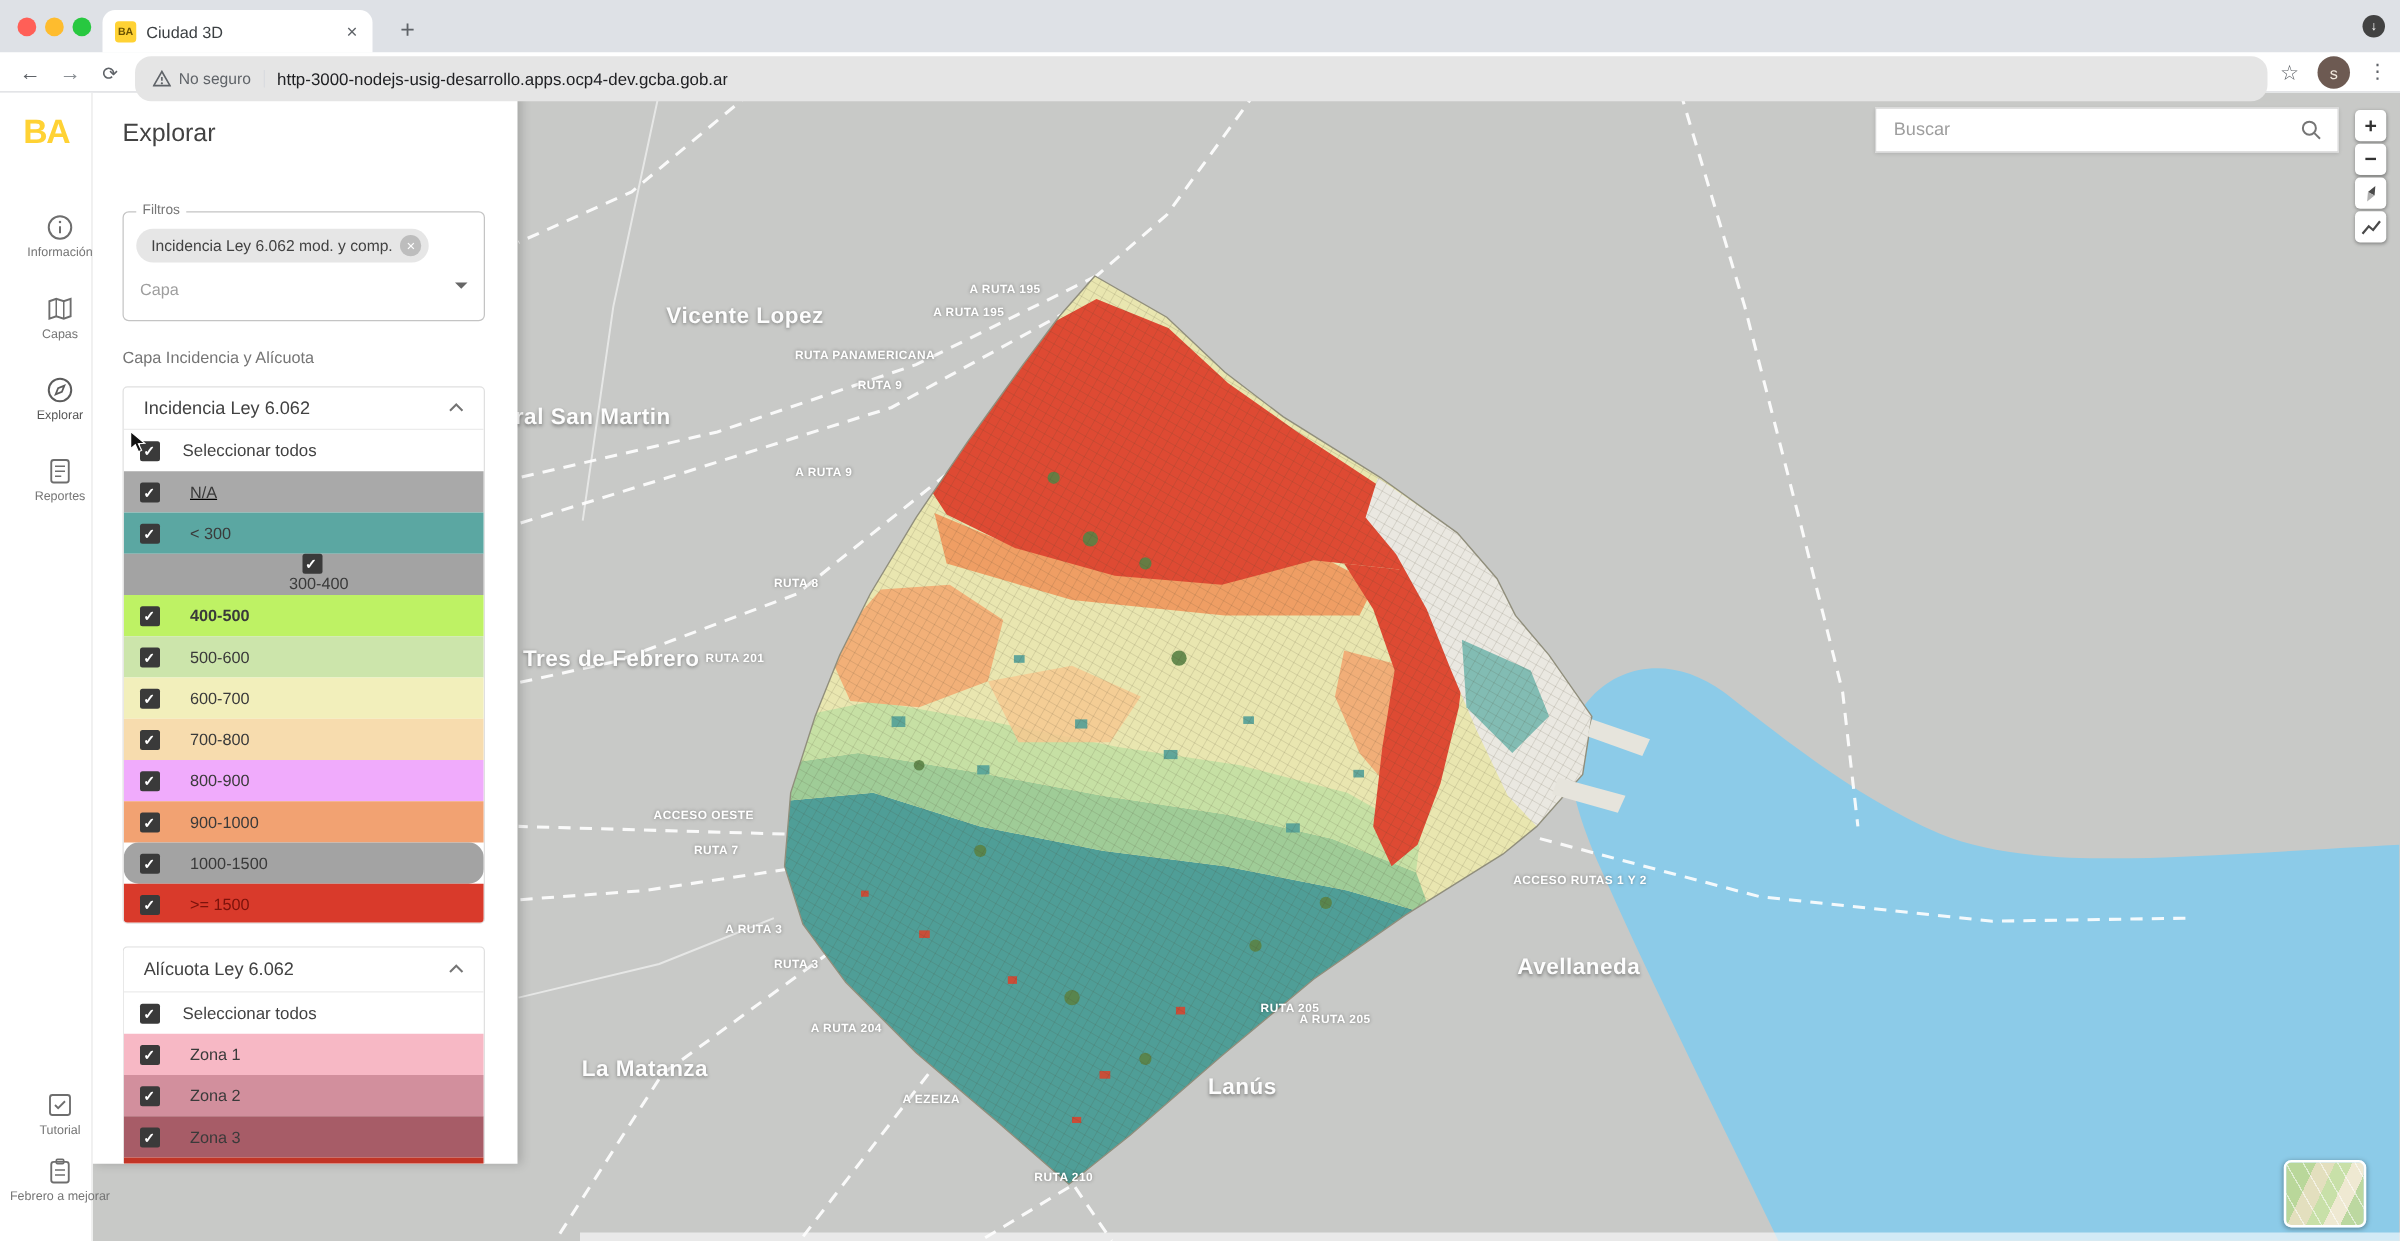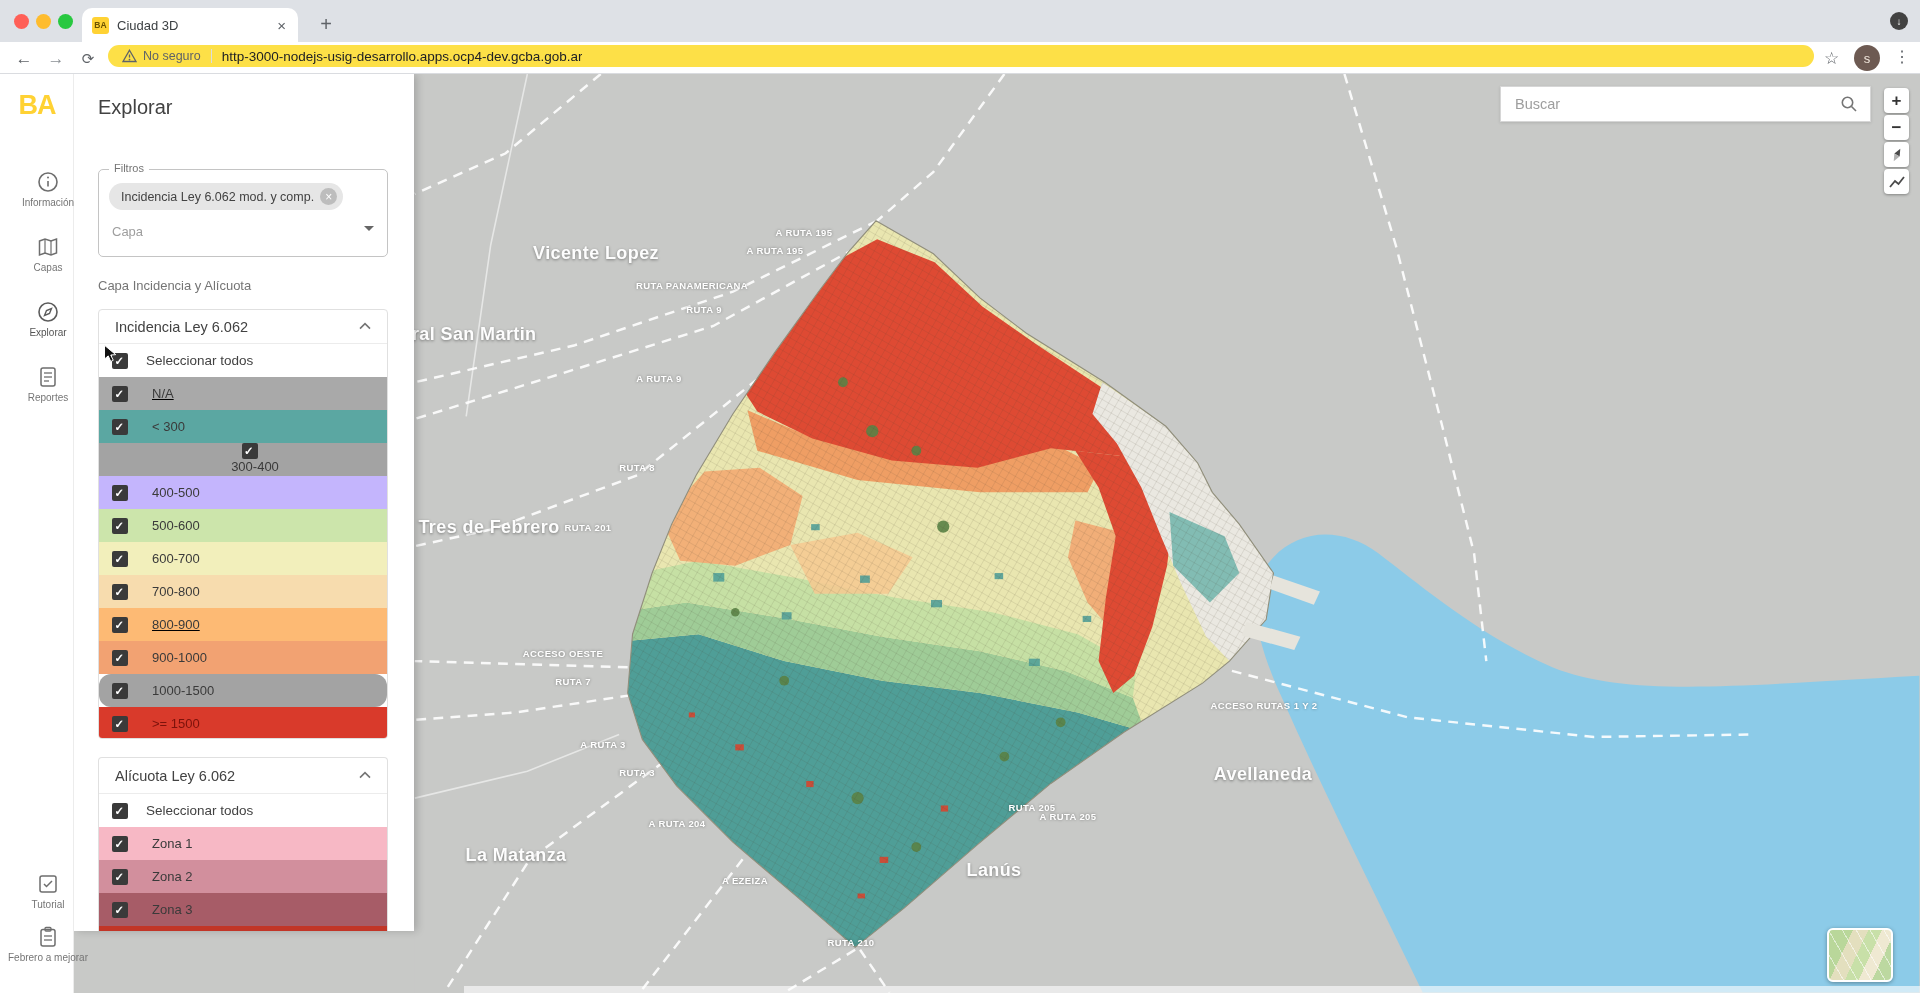--- a/index.html
+++ b/index.html
@@ -16,21 +16,21 @@
   .favicon{width:17px;height:17px;border-radius:3px;background:#ffd234;color:#6b5200;font-size:8.5px;font-weight:bold;display:flex;align-items:center;justify-content:center;margin-right:8px;flex:none;}
   .tab-title{font-size:13px;color:#3c4043;flex:1;white-space:nowrap;overflow:hidden;}
   .tab-close{font-size:15px;color:#5f6368;padding:0 2px;cursor:default;}
   .newtab{position:absolute;left:312px;top:10px;width:28px;height:28px;display:flex;align-items:center;justify-content:center;font-size:20px;color:#5f6368;}
   .chrome-circle{position:absolute;right:12px;top:12px;width:18px;height:18px;border-radius:50%;background:#424242;color:#fff;font-size:10px;display:flex;align-items:center;justify-content:center;}
   .toolbar{position:absolute;left:0;top:42px;width:1920px;height:32px;background:#fff;border-bottom:1px solid #dadce0;z-index:40;}
   .navbtn{position:absolute;top:5px;width:24px;height:24px;display:flex;align-items:center;justify-content:center;font-size:17px;color:#5f6368;}
   .navbtn.back{left:12px;}
   .navbtn.fwd{left:44px;color:#8a8f94;}
   .navbtn.reload{left:76px;font-size:15px;}
-  .urlbar{position:absolute;left:108px;top:3px;width:1706px;height:22px;background:#fde047;border-radius:13px;display:flex;align-items:center;padding:0 14px;}
+  .urlbar{position:absolute;left:108px;top:3px;width:1706px;height:36px;background:#e5e5e5;border-radius:13px;display:flex;align-items:center;padding:0 14px;}
   .sec-label{font-size:12.5px;color:#5f6368;margin:0 10px 0 6px;white-space:nowrap;}
   .url-divider{width:1px;height:14px;background:#dadce0;margin-right:10px;}
   .url-text{font-size:13.5px;color:#202124;white-space:nowrap;overflow:hidden;}
   .star{position:absolute;left:1824px;top:6px;font-size:17px;color:#5f6368;}
   .avatar{position:absolute;left:1854px;top:3px;width:26px;height:26px;border-radius:50%;background:#6d5a52;color:#f1e7dc;font-size:13px;display:flex;align-items:center;justify-content:center;}
   .menu-dots{position:absolute;left:1894px;top:5px;font-size:16px;color:#5f6368;}
 
   
   .map{position:absolute;left:74px;top:74px;width:1846px;height:919px;background:#c8c9c7;overflow:hidden;z-index:10;}
   .map-art{position:absolute;left:340px;top:0;width:1506px;height:919px;}
@@ -354,37 +354,37 @@
       <span class="lrow-label">N/A</span>
     </div>
     <div class="chkrow" style="background-color: rgb(91, 167, 162);">
       <span class="cbx"></span>
       <span class="lrow-label">&lt; 300</span>
     </div>
     <div class="chkrow" style="background-color: #a3a3a3; flex-direction: column;">
       <span class="cbx"></span>
       <span class="lrow-label">300-400</span>
     </div>
-    <div class="chkrow" style="background-color: #c4b5fd;">
+    <div class="chkrow" style="background-color: #bef264; font-weight: bold;">
       <span class="cbx"></span>
       <span class="lrow-label">400-500</span>
     </div>
     <div class="chkrow" style="background-color: rgb(204, 229, 171);">
       <span class="cbx"></span>
       <span class="lrow-label">500-600</span>
     </div>
     <div class="chkrow" style="background-color: rgb(242, 239, 187);">
       <span class="cbx"></span>
       <span class="lrow-label">600-700</span>
     </div>
     <div class="chkrow" style="background-color: rgb(247, 220, 174);">
       <span class="cbx"></span>
       <span class="lrow-label">700-800</span>
     </div>
-    <div class="chkrow" style="background-color: #fdba74; text-decoration: underline;">
+    <div class="chkrow" style="background-color: #f0abfc;">
       <span class="cbx"></span>
       <span class="lrow-label">800-900</span>
     </div>
     <div class="chkrow" style="background-color: rgb(242, 162, 114);">
       <span class="cbx"></span>
       <span class="lrow-label">900-1000</span>
     </div>
     <div class="chkrow" style="background-color: #a3a3a3; border-radius: 12px;">
       <span class="cbx"></span>
       <span class="lrow-label">1000-1500</span>

